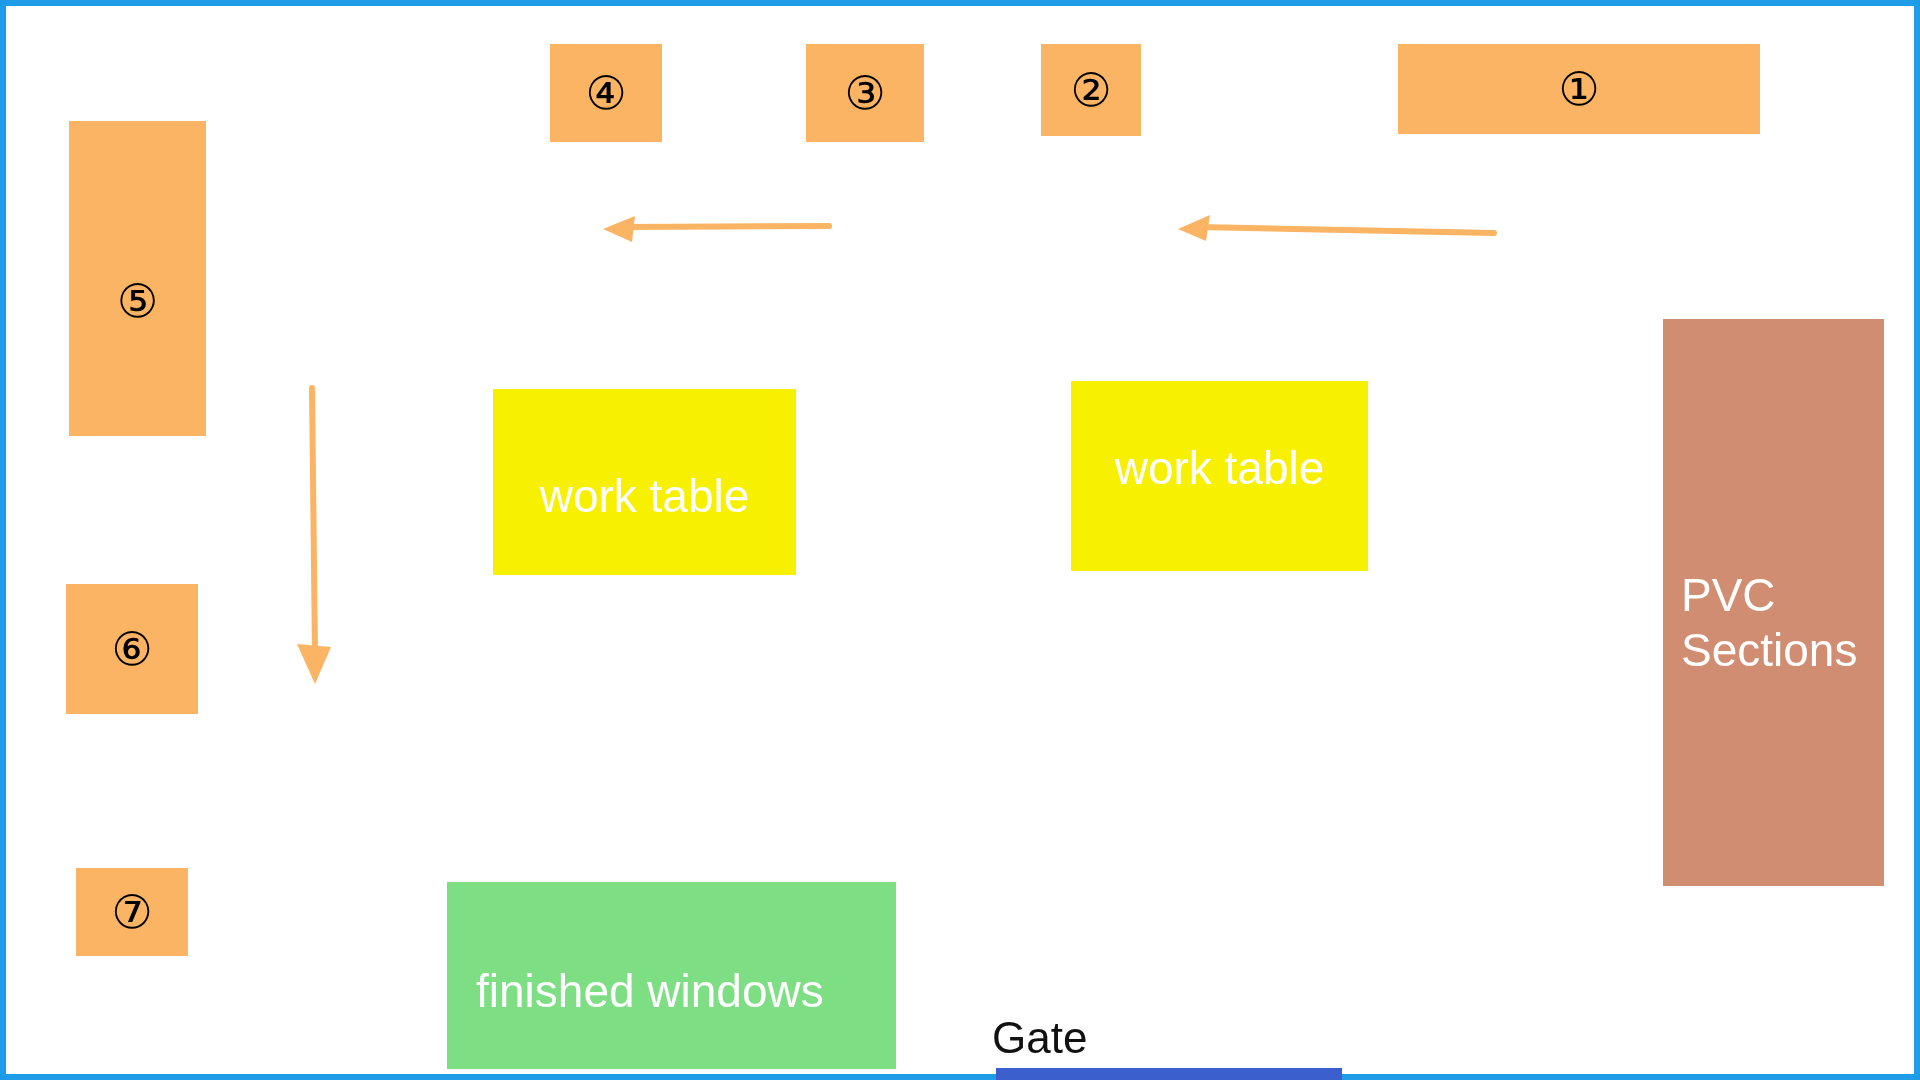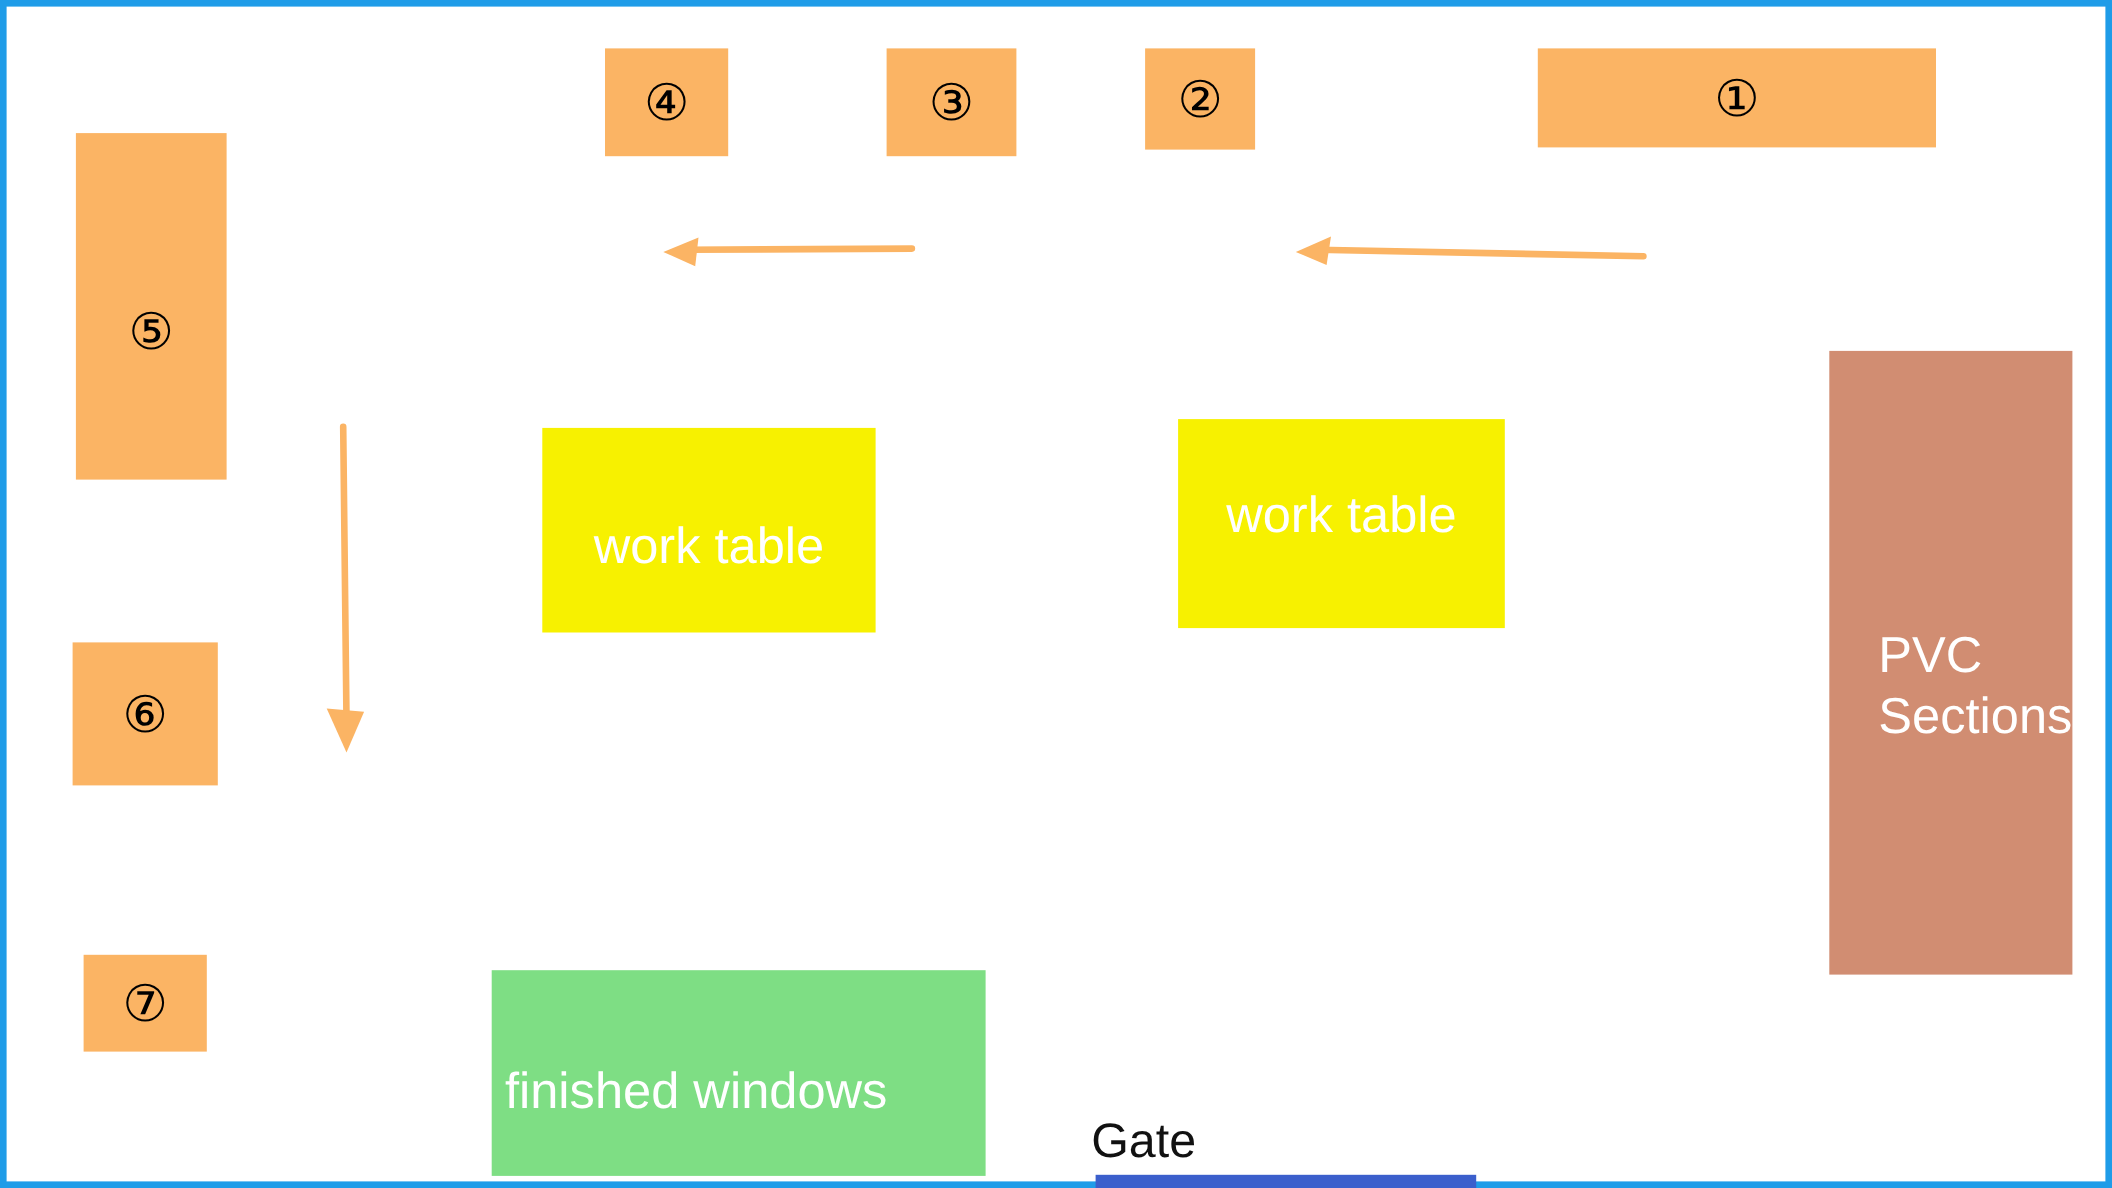--- a/index.html
+++ b/index.html
@@ -51,37 +51,37 @@
     color: #ffffff;
     font-size: 46px;
     font-weight: 400;
     line-height: 1.05;
     white-space: nowrap;
   }
 
   .pvc {
     background: #d18d72;
     align-items: center;
-    justify-content: flex-end;
+    justify-content: flex-start;
     padding-left: 18px;
   }
   .pvc .block-label {
     color: #ffffff;
     font-size: 46px;
     font-weight: 400;
     line-height: 1.18;
     text-align: left;
     white-space: pre-line;
   }
 
   .finished {
     background: #7ede84;
     align-items: center;
     justify-content: flex-start;
-    padding-left: 12px;
+    padding-left: 29px;
   }
   .finished .block-label {
     color: #ffffff;
     font-size: 46px;
     font-weight: 400;
     line-height: 1.05;
     white-space: nowrap;
   }
 
   

